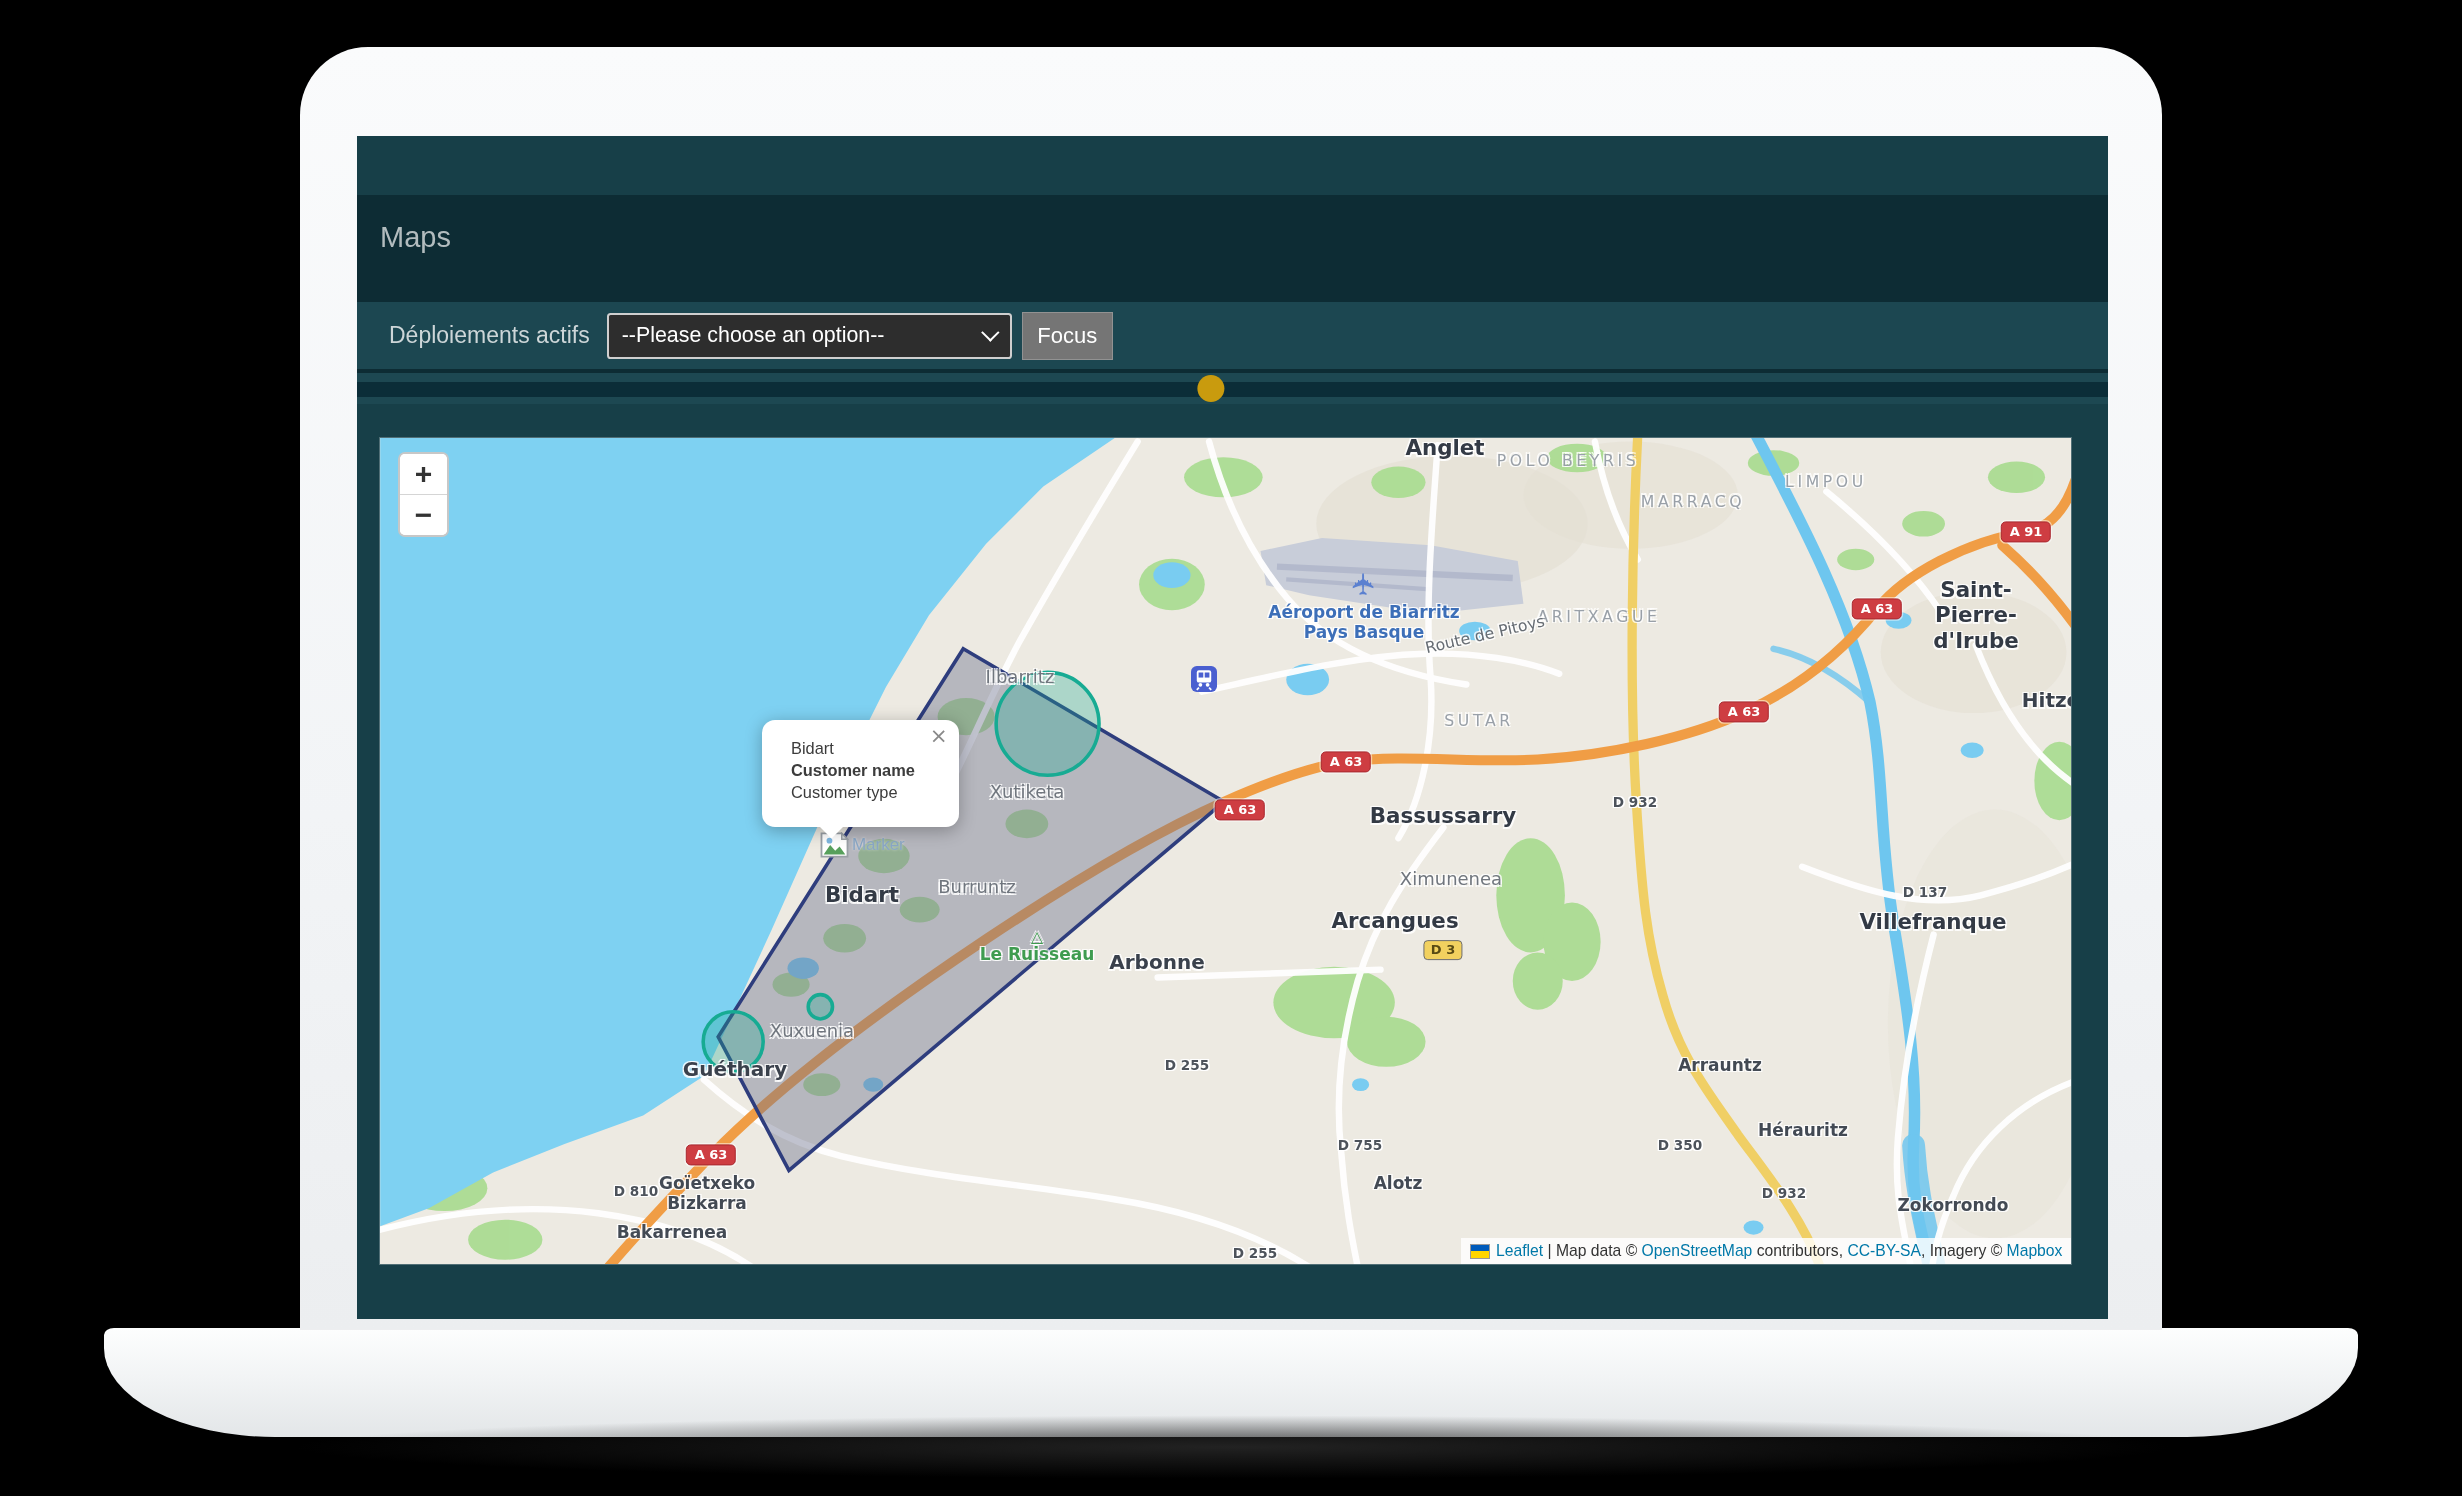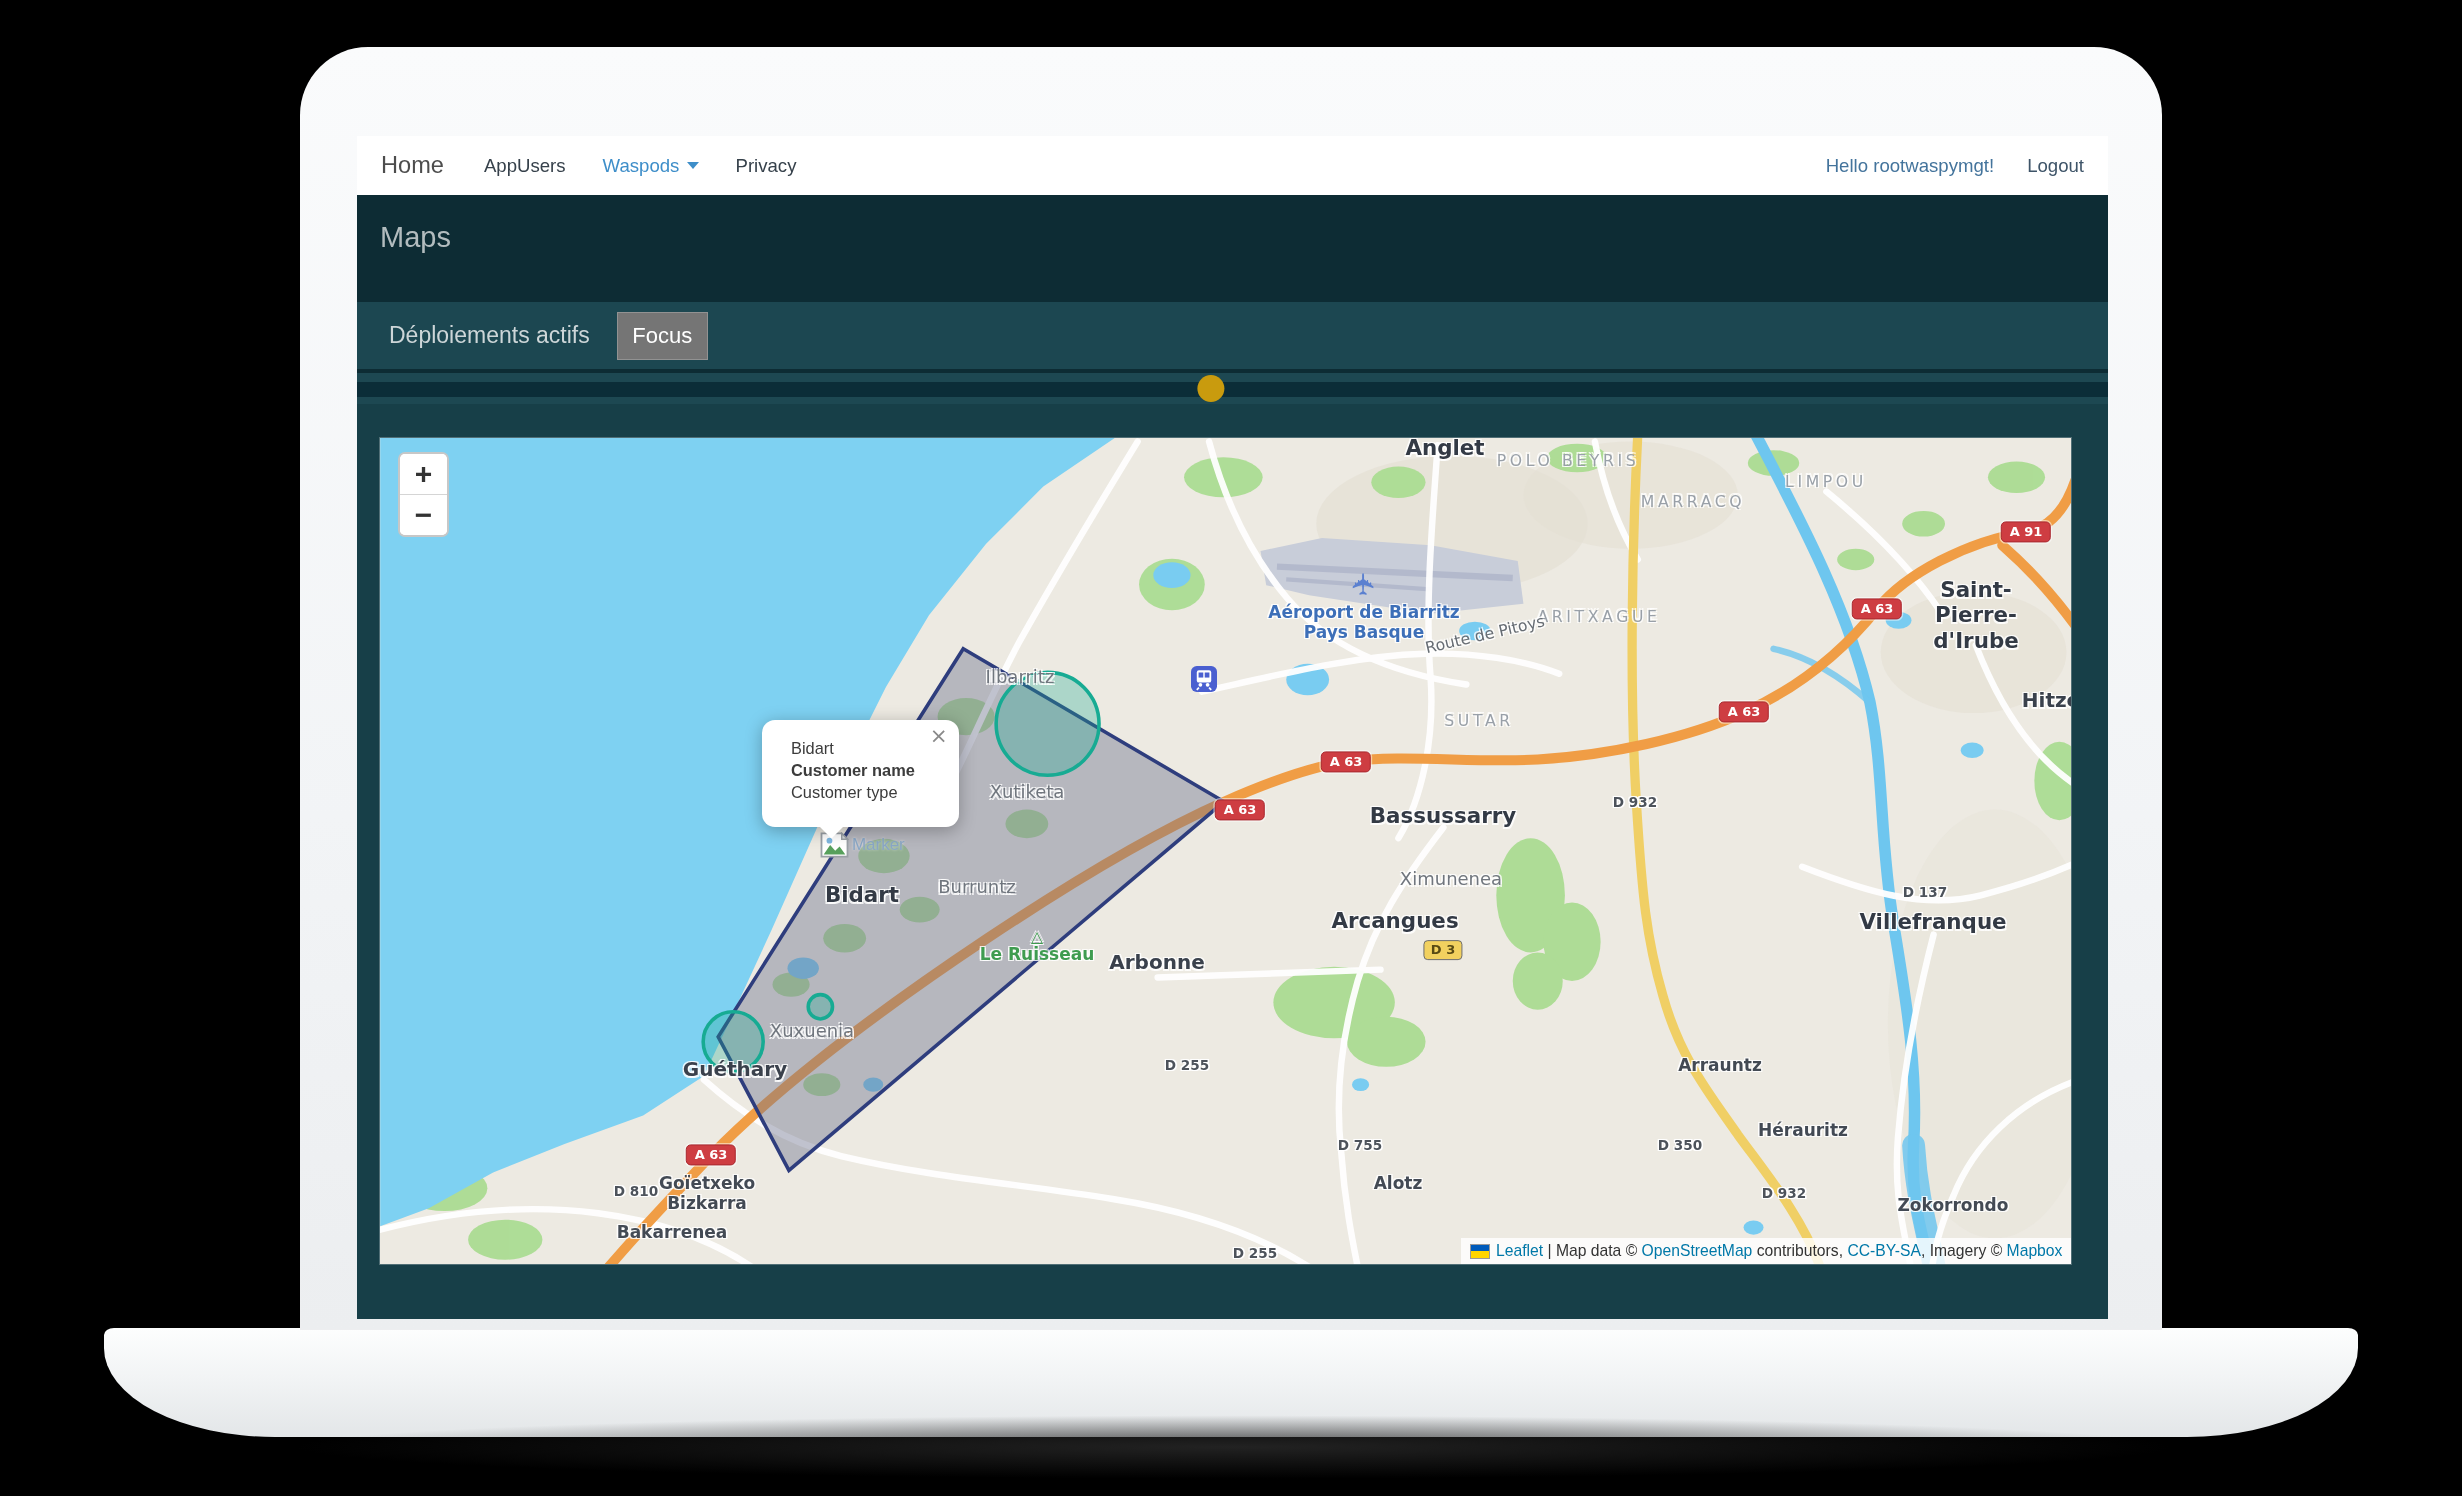--- a/index.html
+++ b/index.html
@@ -114,43 +114,32 @@
 </style>
 <title>Maps</title></head>
 <body>
 
 <div>
   <div class="laptop-base"></div>
   <div class="laptop-shadow"></div>
   <div class="laptop-screen">
     <div class="screen-content">
 
-      <div class="navbar">
-        <div class="brand">Home</div>
-        <div class="nav-links">
-          <div class="nav-link">AppUsers</div>
-          <div class="nav-link blue">
-            <span>Waspods</span>
-            <span class="caret"></span>
-          </div>
-          <div class="nav-link">Privacy</div>
-        </div>
-        <div class="nav-right">
-          <div class="nav-greeting">Hello rootwaspymgt!</div>
-          <div class="nav-logout">Logout</div>
-        </div>
-      </div>
 
       <div class="page-header">
         <div class="page-title">Maps</div>
         <div class="header-sep"></div>
       </div>
 
       <div class="toolbar">
         <div class="toolbar-label">Déploiements actifs</div>
+        <div class="select">
+          <span class="select-value">--Please choose an option--</span>
+          <span class="select-chevron"></span>
+        </div>
         <div class="focus-btn">Focus</div>
       </div>
 
       <div class="slider-band">
         <div class="slider-track"></div>
         <div class="slider-thumb" style="left: 48.8%; background: rgb(201, 155, 14);"></div>
       </div>
 
       <div class="map">
 

